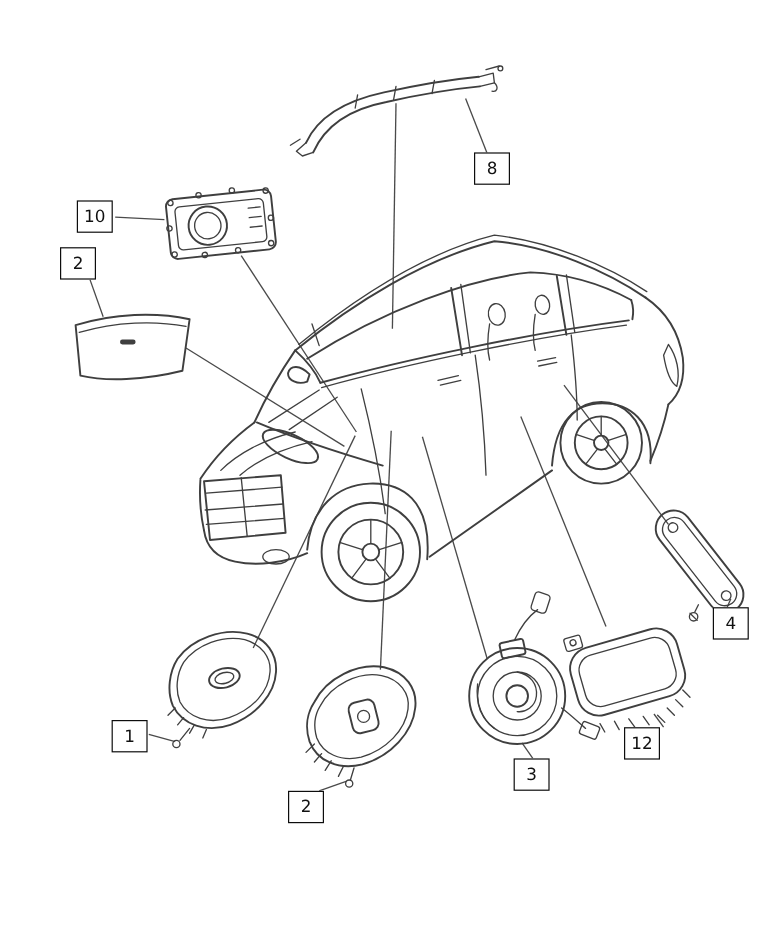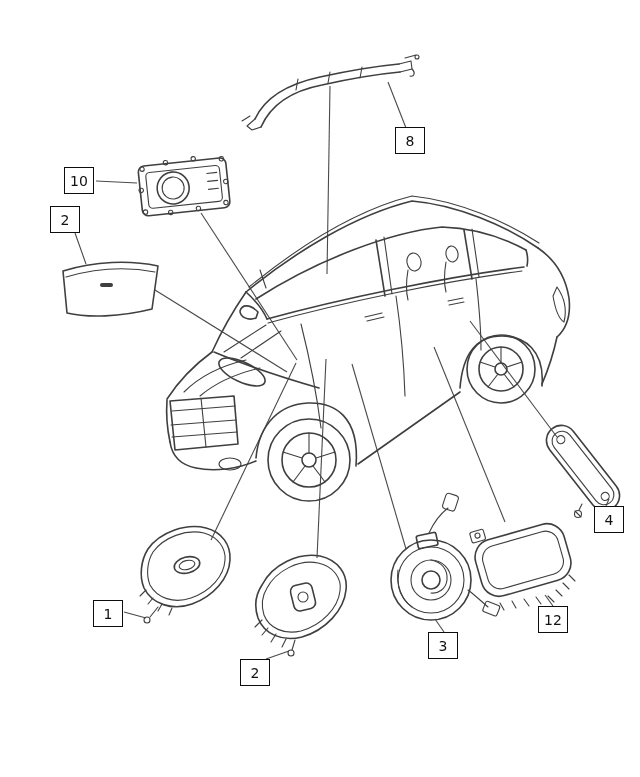--- a/index.html
+++ b/index.html
@@ -255,17 +255,17 @@
     </div>
 <div class="callout" style="left:395px; top:127px;">
       <span>8</span>
     </div>
 <div class="callout" style="left:64px;  top:167px;">
       <span>10</span>
     </div>
 <div class="callout" style="left:50px;  top:206px;">
       <span>2</span>
     </div>
-<div class="callout" style="left:538px; top:606px;">
+<div class="callout" style="left:520px; top:606px;">
       <span>12</span>
     </div>
 
 </div>
 
 </body></html>

